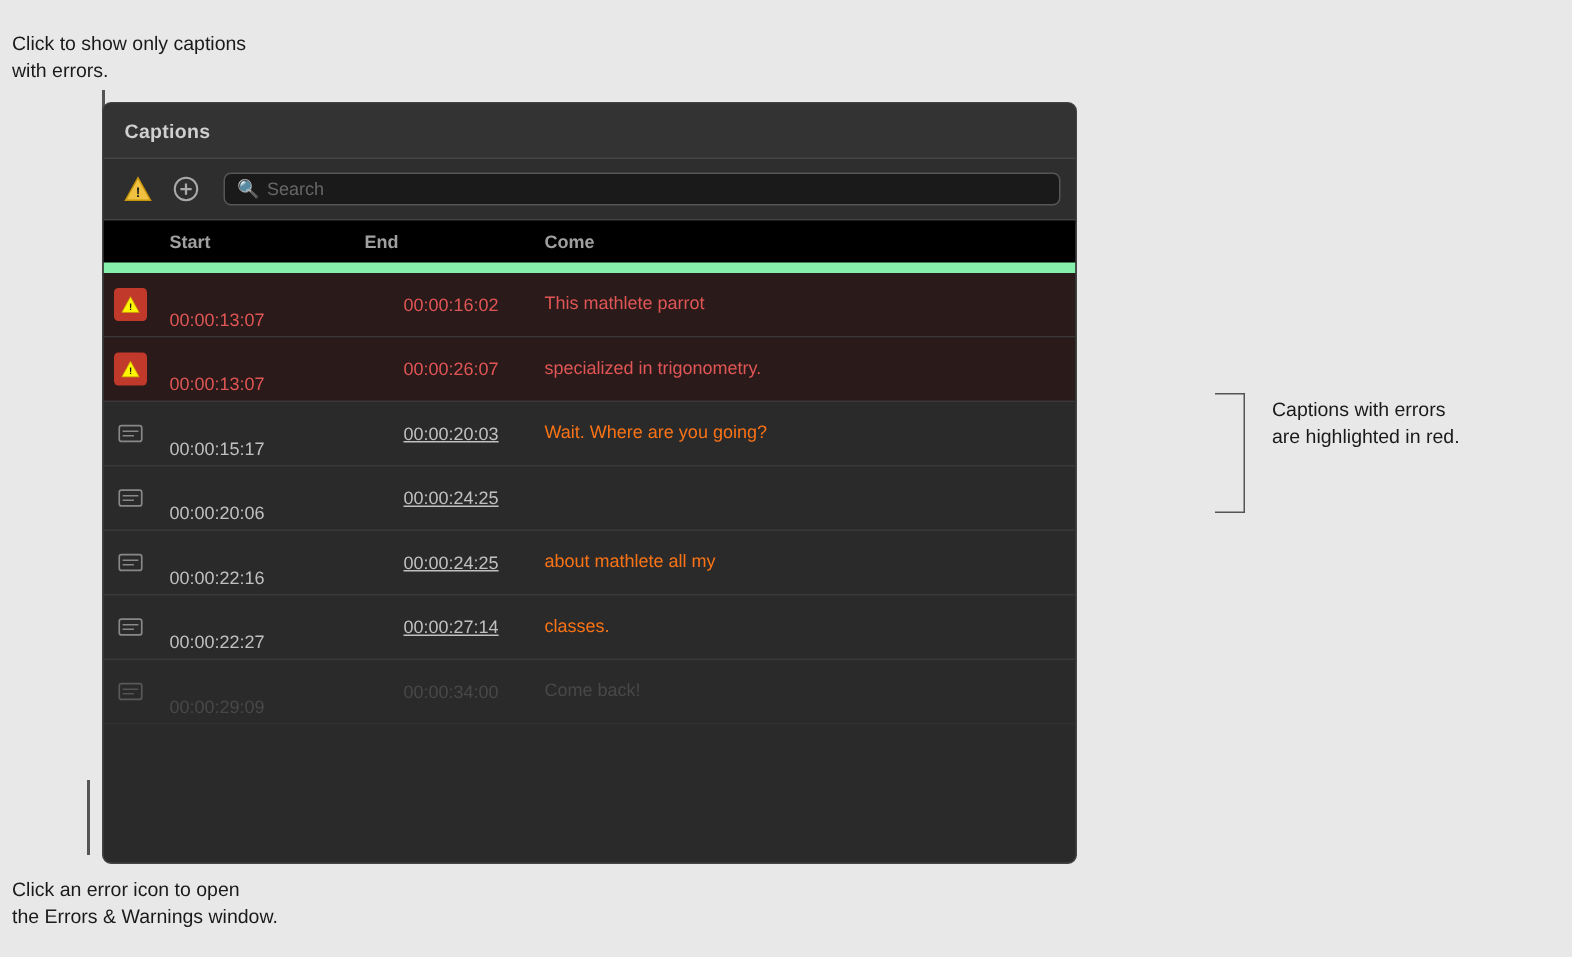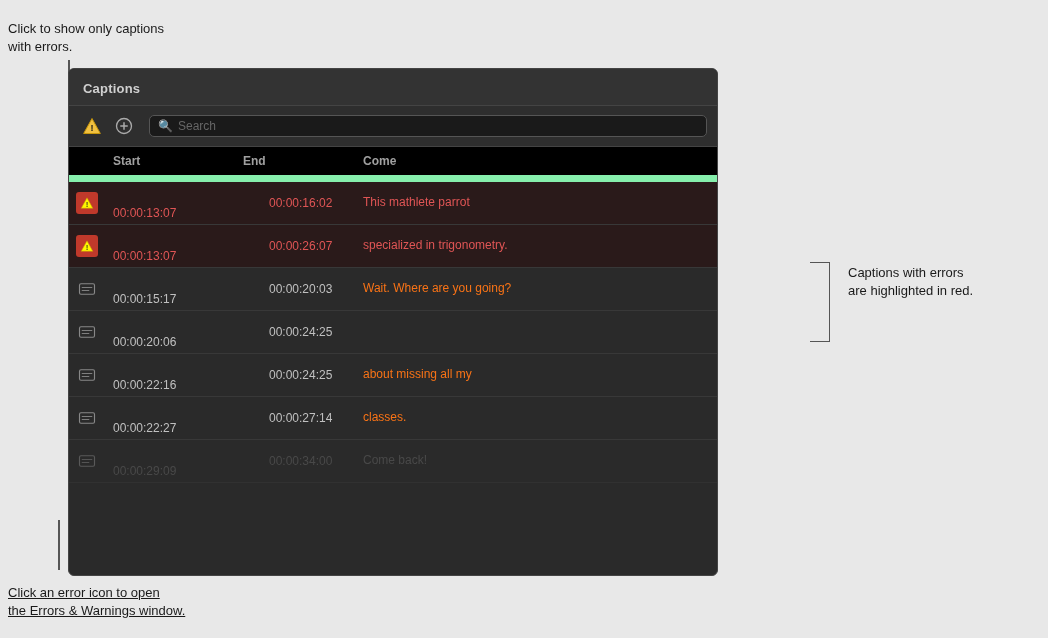--- a/index.html
+++ b/index.html
@@ -28,21 +28,20 @@
     .right-annotation {
       top: 264px;
       right: 40px;
       width: 160px;
     }
 
     .bottom-annotation {
       bottom: 18px;
       left: 8px;
       width: 210px;
-      text-decoration: underline;
     }
 
     
     .bracket-right {
       position: absolute;
       top: 262px;
       right: 218px;
       width: 20px;
       height: 80px;
       border-top: 1.5px solid #555;
@@ -223,20 +222,21 @@
     .cell-end {
       color: #e05555;
       font-size: 12px;
       font-variant-numeric: tabular-nums;
       padding: 0 8px;
       margin-left: 26px;
     }
 
     .cell-end.normal {
       color: #c0c0c0;
+      text-decoration: underline;
     }
 
     .cell-end.dimmed-text {
       color: #666;
     }
 
     .cell-text {
       color: #e05555;
       font-size: 12px;
       padding: 0 8px;
@@ -390,21 +390,21 @@
           <div class="caption-icon">
             <svg viewBox="0 0 24 24" fill="none">
       <rect x="2" y="5" width="20" height="14" rx="2" stroke="#888" stroke-width="1.5" fill="none"></rect>
       <line x1="5" y1="10" x2="19" y2="10" stroke="#888" stroke-width="1.2"></line>
       <line x1="5" y1="14" x2="15" y2="14" stroke="#888" stroke-width="1.2"></line>
     </svg>
           </div>
         </div>
         <div class="cell-start normal">00:00:22:16</div>
         <div class="cell-end normal">00:00:24:25</div>
-        <div class="cell-text normal">about missing all my</div>
+        <div class="cell-text normal">about mathlete all my</div>
       </div>
       <div class="table-row">
         <div class="cell-icon">
           <div class="caption-icon">
             <svg viewBox="0 0 24 24" fill="none">
       <rect x="2" y="5" width="20" height="14" rx="2" stroke="#888" stroke-width="1.5" fill="none"></rect>
       <line x1="5" y1="10" x2="19" y2="10" stroke="#888" stroke-width="1.2"></line>
       <line x1="5" y1="14" x2="15" y2="14" stroke="#888" stroke-width="1.2"></line>
     </svg>
           </div>

